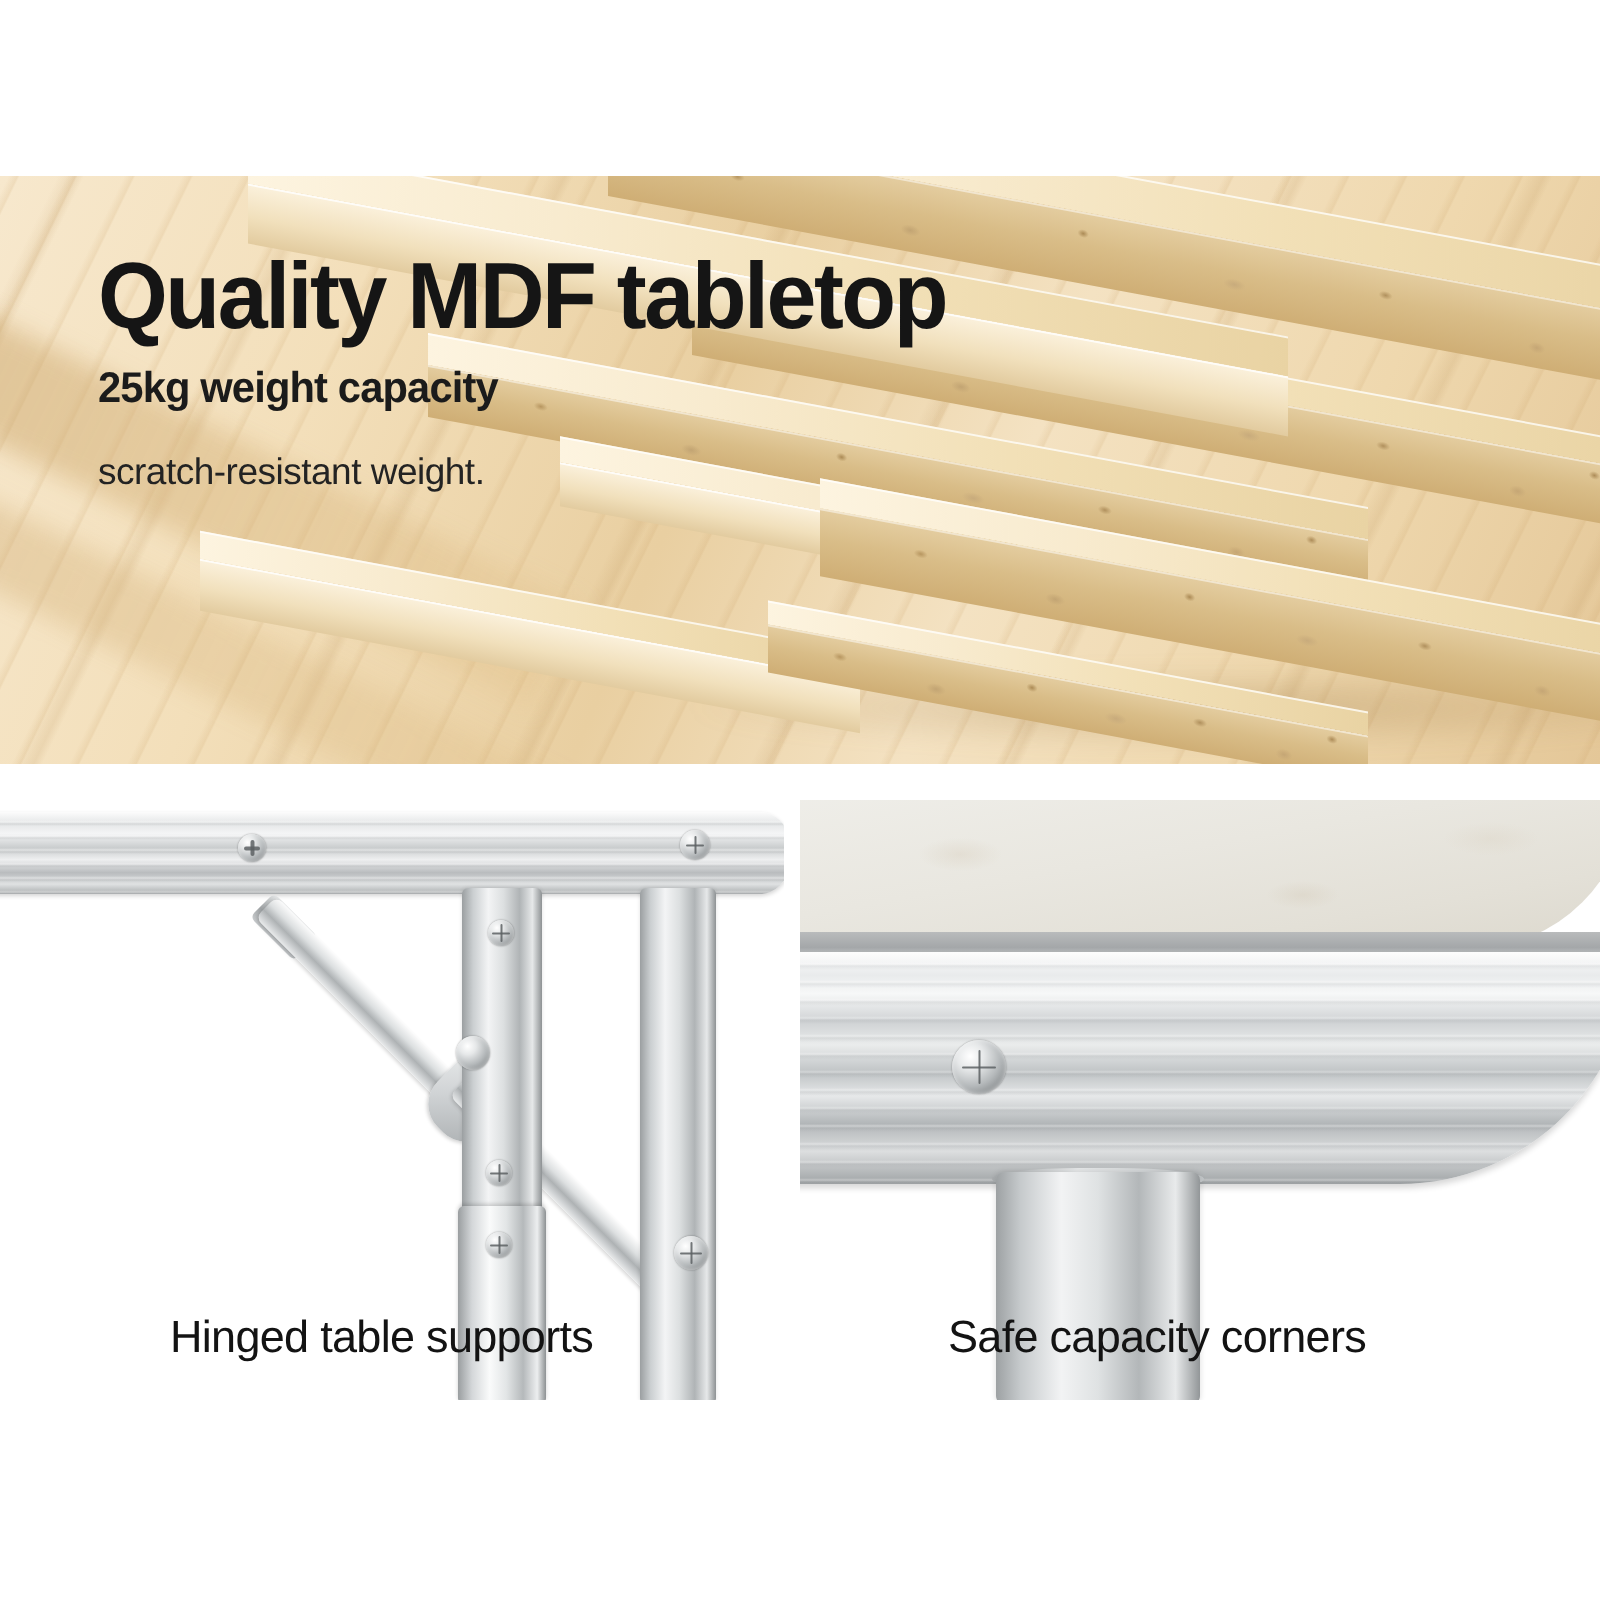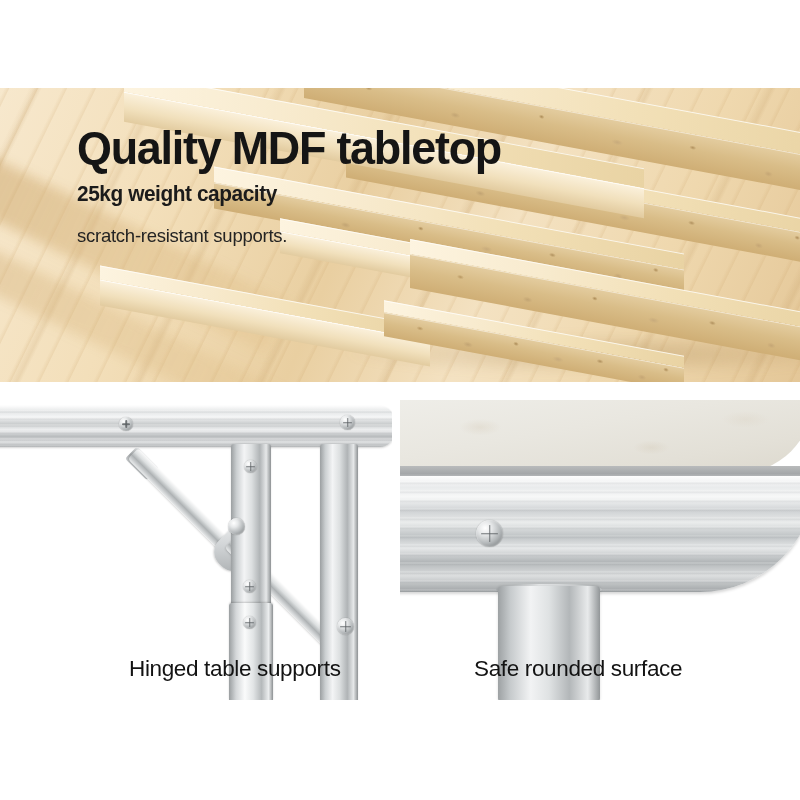--- a/index.html
+++ b/index.html
@@ -161,21 +161,20 @@
     filter: blur(5px);
   }
 
   
   .copy {
     position: absolute;
     left: 49px;
     top: 36px;
     width: 520px;
     z-index: 6;
-    margin-left: 28px;
   }
   .headline {
     margin: 0;
     font-size: 47px;
     line-height: 1.0;
     font-weight: 700;
     letter-spacing: -1.3px;
     color: #151515;
     white-space: nowrap;
     transform: scaleX(0.955);
@@ -435,21 +434,21 @@
   
   .caption {
     position: absolute;
     z-index: 9;
     font-size: 22.5px;
     font-weight: 400;
     letter-spacing: -0.35px;
     color: #131313;
     white-space: nowrap;
   }
-  .caption-left  { left: 85px;  top: 256px; margin-left: 44px; }
+  .caption-left  { left: 85px;  top: 256px; }
   .caption-right { left: 74px;  top: 256px; }
 </style>
 </head>
 <body>
 
 <div class="page">
 
   <div class="panel-top">
 
     <div class="wood-bg"></div>
@@ -497,21 +496,21 @@
       <div class="board b-botR">
         <div class="face"></div>
         <div class="edge"></div>
       </div>
     </div>
 
     <div class="copy">
       <h1 class="headline">Quality MDF tabletop</h1>
       <p class="subhead">25kg weight capacity</p>
       <p class="body-copy">
-        <span>scratch-resistant supports.</span>
+        <span>scratch-resistant weight.</span>
       </p>
     </div>
   </div>
 
   <div class="panel panel-left">
 
     <div class="rail"></div>
 
     <div class="brace-tab"></div>
     <div class="brace brace-upper"></div>
@@ -536,16 +535,16 @@
   <div class="panel panel-right">
     <div class="corner-wrap">
       <div class="mdf-top"></div>
       <div class="mdf-underline"></div>
       <div class="edge-band"></div>
       <div class="screw corner-screw"></div>
       <div class="corner-leg-top"></div>
       <div class="corner-leg"></div>
     </div>
 
-    <div class="caption caption-right">Safe rounded surface</div>
+    <div class="caption caption-right">Safe capacity corners</div>
   </div>
 
 </div>
 
 </body></html>

